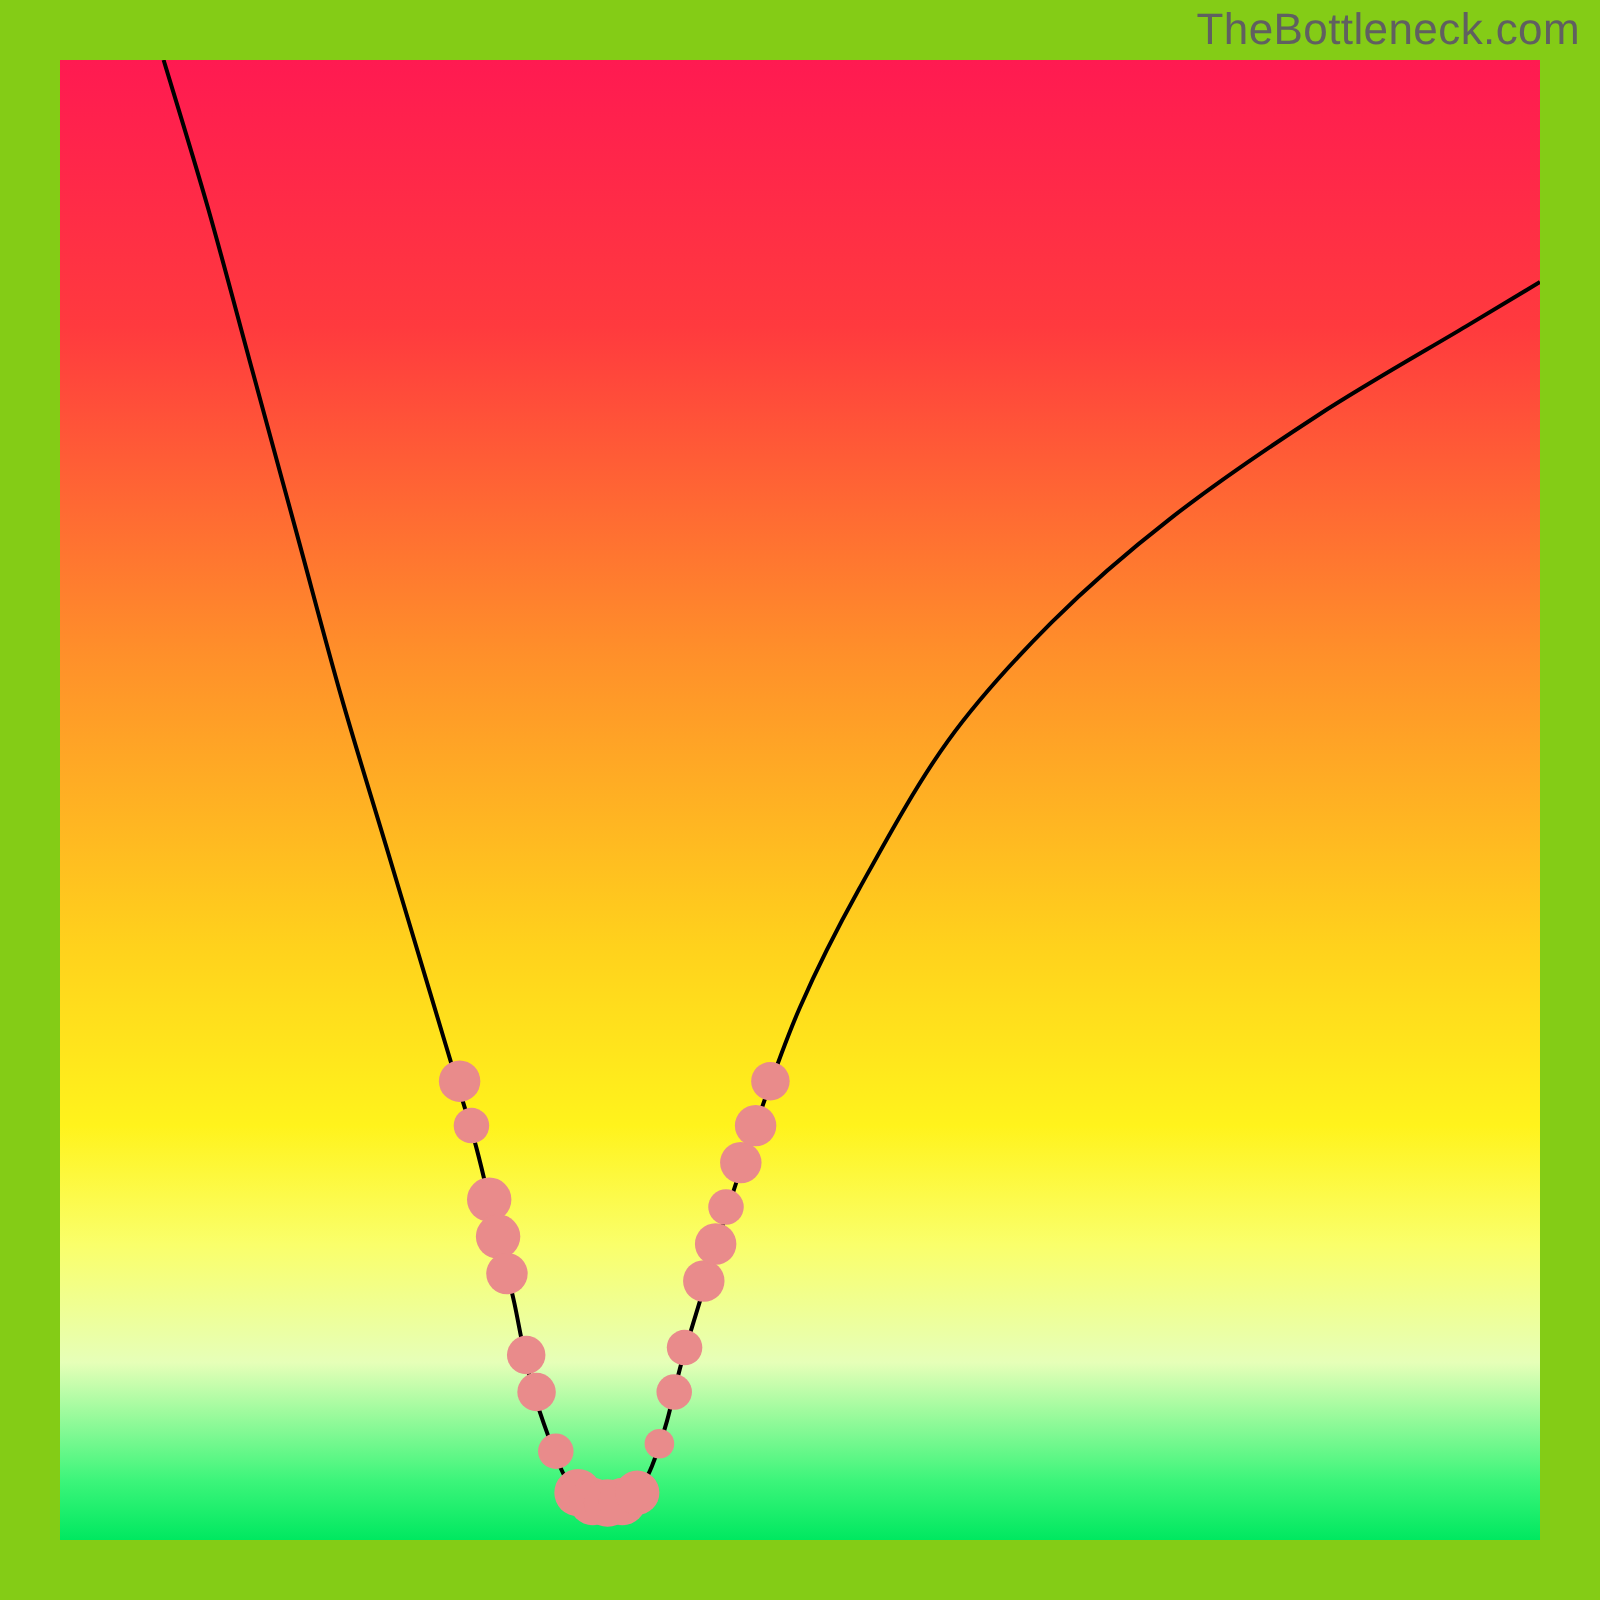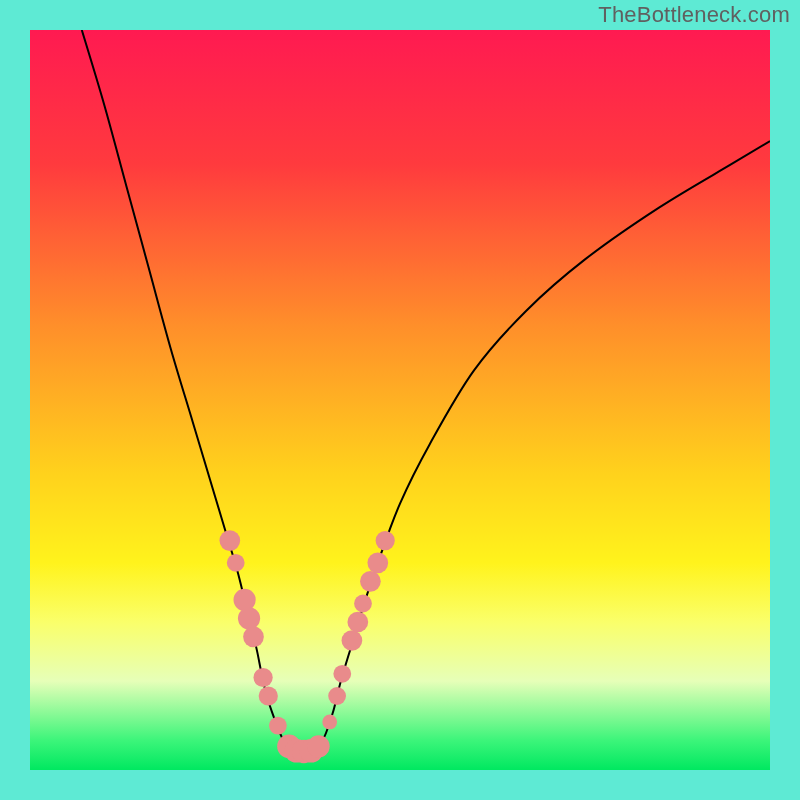--- a/index.html
+++ b/index.html
@@ -10,21 +10,21 @@
     overflow: hidden;
     background: #000;
     font-family: Arial, Helvetica, sans-serif;
   }
   .frame {
     position: absolute;
     left: 0;
     top: 0;
     width: 800px;
     height: 800px;
-    background: #5eead4;
+    background: #84cc16;
   }
   .watermark {
     position: absolute;
     top: 2px;
     right: 10px;
     font-size: 22px;
     font-weight: 500;
     color: #606060;
     letter-spacing: 0.2px;
     z-index: 10;

